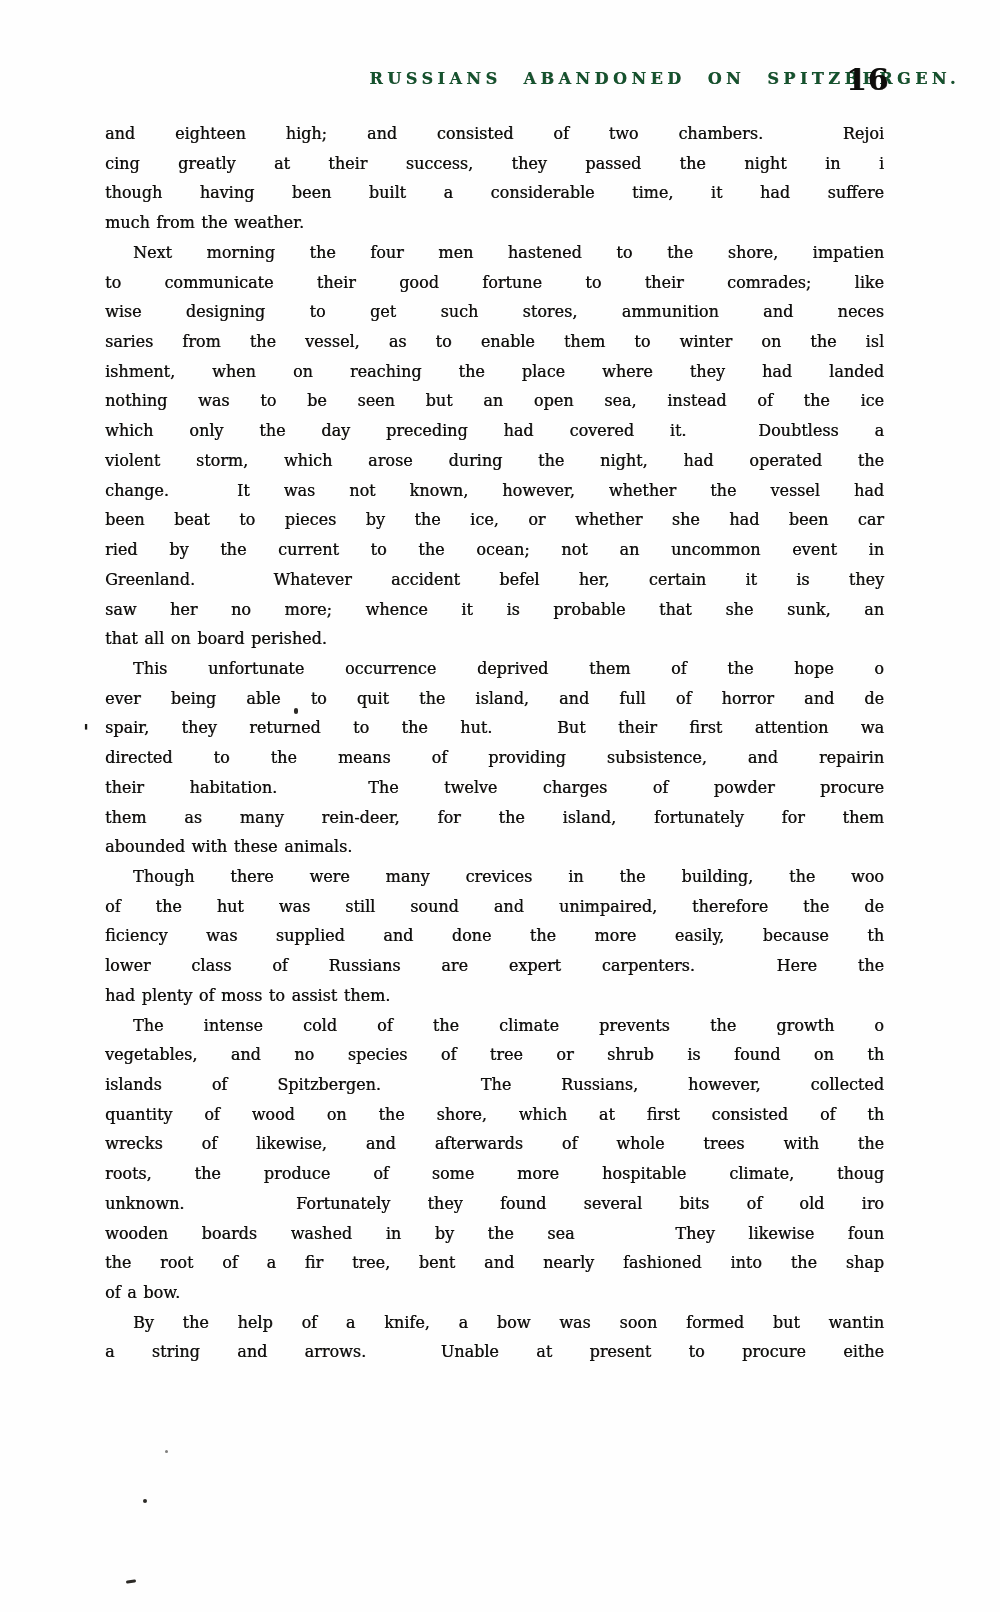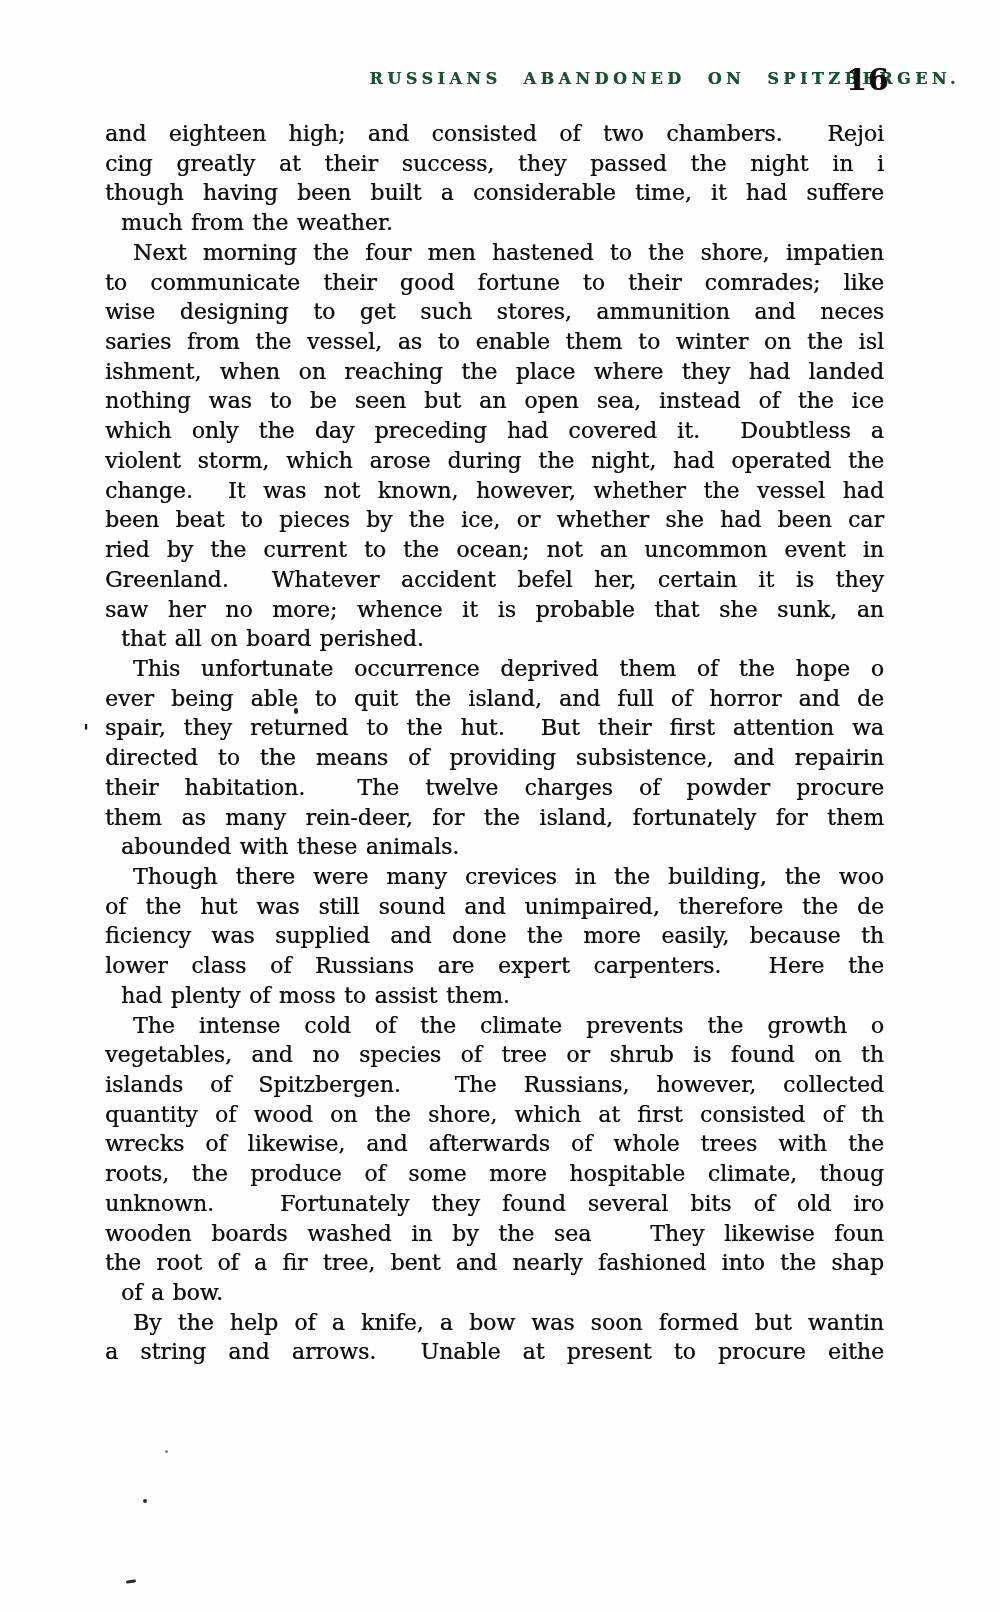--- a/index.html
+++ b/index.html
@@ -33,33 +33,33 @@
     font-size: 30px;
     font-weight: bold;
     letter-spacing: 1px;
     text-shadow: 0.4px 0.4px 0 rgba(15,14,12,0.6);
   }
   .page-body {
     position: absolute;
     left: 105px;
     top: 119px;
     width: 779px;
-    font-size: 22px;
+    font-size: 16px;
     line-height: 29.72px;
   }
   .line {
     height: 29.72px;
     text-align: justify;
     text-align-last: justify;
     word-spacing: 1.5px;
     white-space: normal;
     text-shadow: 0.45px 0.45px 0 rgba(12,11,9,0.68);
   }
   .line.indent { text-indent: 28px; }
-  .line.short { text-align-last: left; margin-left: 16px; }
+  .line.short { text-align-last: left; }
   .margin-mark {
     position: absolute;
     left: 83px;
     top: 720px;
     font-size: 20px;
     font-weight: bold;
     color: #1a1916;
   }
   .speck { position: absolute; background: #2c2a26; border-radius: 50%; }
   .speck.s1 { left: 143px; top: 1499px; width: 4px; height: 4px; }

